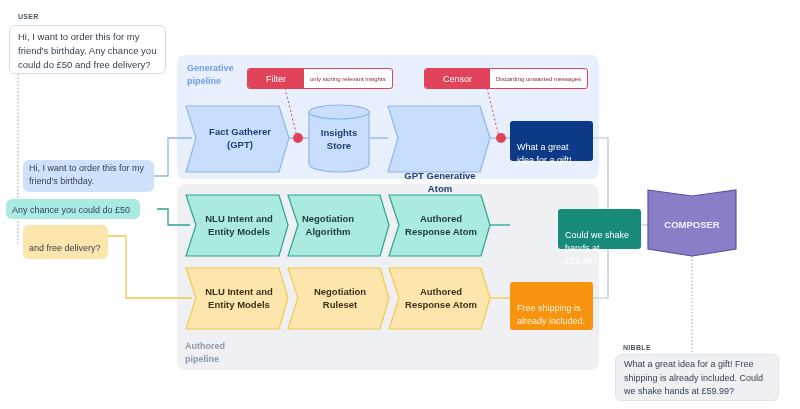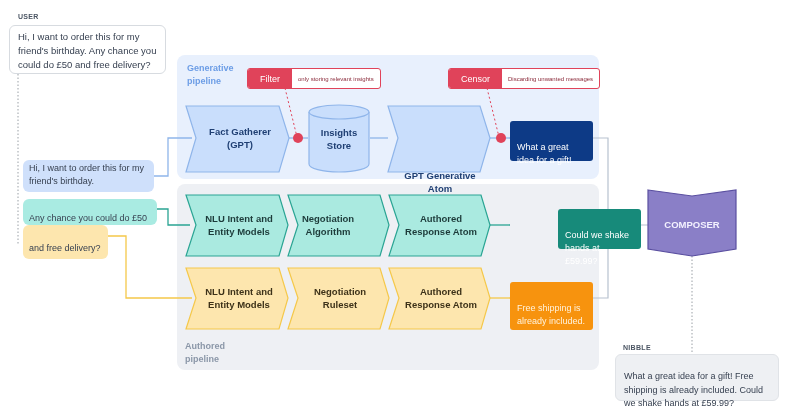--- a/index.html
+++ b/index.html
@@ -3,21 +3,21 @@
 <meta charset="utf-8">
 <style>
   html,body{margin:0;padding:0;background:#ffffff;}
   body{width:800px;height:409px;position:relative;overflow:hidden;font-family:"Liberation Sans","DejaVu Sans",sans-serif;}
   .abs{position:absolute;}
   .lbl-small{font-size:7px;font-weight:bold;color:#4b5563;letter-spacing:0.3px;}
   .bubble{font-size:9.5px;line-height:14px;color:#374151;border-radius:6px;box-sizing:border-box;}
   .panel{border-radius:8px;}
   .panel-title{font-size:9px;font-weight:bold;line-height:13px;}
   .tag{display:flex;height:19px;font-size:6px;border-radius:3px;overflow:hidden;border:1px solid #e0435a;background:#fff;}
-  .tag .k{background:#e0435a;color:#fff;font-size:9px;padding:0 12px;display:flex;align-items:center;}
+  .tag .k{background:#e0435a;color:#fff;font-size:9px;padding:0 18px;display:flex;align-items:center;}
   .tag .v{color:#8a2a3a;padding:0 6px;display:flex;align-items:center;}
   .node-text{position:absolute;display:flex;align-items:center;justify-content:center;text-align:center;font-size:9.5px;font-weight:bold;line-height:13px;}
   .out{font-size:9px;line-height:13px;border-radius:3px;padding:20px 7px;box-sizing:border-box;}
   svg{position:absolute;left:0;top:0;}
 </style>
 </head>
 <body>
 
 <div class="abs panel" style="left:177px;top:55px;width:422px;height:124px;background:#e8f0fd;"></div>
 <div class="abs panel" style="left:177px;top:184px;width:422px;height:186px;background:#eef0f4;"></div>
@@ -70,28 +70,28 @@
   <polygon points="288,268 380,268 389,298 380,329 288,329 298,298" fill="#fde6ae" stroke="#f5c84a" stroke-width="1.2"></polygon>
   <polygon points="389,268 481,268 490,298 481,329 389,329 399,298" fill="#fde6ae" stroke="#f5c84a" stroke-width="1.2"></polygon>
 
   <polygon points="648,190 692,196 736,190 736,249 692,256 648,249" fill="#8a7fc7" stroke="#5a4fa0" stroke-width="1.2"></polygon>
 </svg>
 
 <div class="abs lbl-small" style="left:18px;top:13px;">USER</div>
 <div class="abs bubble" style="left:9px;top:25px;width:157px;height:49px;border:1px solid #d7dbe0;padding:4px 8px;background:#fff;">Hi, I want to order this for my friend's birthday. Any chance you could do £50 and free delivery?</div>
 
 <div class="abs bubble" style="left:23px;top:160px;width:131px;height:32px;padding:2px 6px;background:#cfe0fb;font-size:9px;line-height:13px;">Hi, I want to order this for my friend's birthday.</div>
-<div class="abs bubble" style="left:23px;top:199px;width:134px;height:20px;padding:13px 6px;background:#a9ebe2;font-size:9px;line-height:13px;">Any chance you could do £50</div>
+<div class="abs bubble" style="left:6px;top:199px;width:134px;height:20px;padding:5px 6px;background:#a9ebe2;font-size:9px;line-height:13px;">Any chance you could do £50</div>
 <div class="abs bubble" style="left:23px;top:225px;width:85px;height:20px;padding:17px 6px;background:#fde6ae;font-size:9px;line-height:13px;">and free delivery?</div>
 
 <div class="abs tag" style="left:247px;top:68px;">
   <span class="k">Filter</span>
   <span class="v">only storing relevant insights</span>
 </div>
-<div class="abs tag" style="left:448px;top:68px;">
+<div class="abs tag" style="left:424px;top:68px;">
   <span class="k">Censor</span>
   <span class="v">Discarding unwanted messages</span>
 </div>
 
 <div class="node-text" style="left:200px;top:118px;width:80px;height:40px;color:#1f3f73;">Fact Gatherer (GPT)</div>
 <div class="node-text" style="left:311px;top:124px;width:56px;height:30px;color:#1f3f73;">Insights Store</div>
 <div class="node-text" style="left:400px;top:118px;width:80px;height:40px;color:#1f3f73;margin-top:44px;">GPT Generative Atom</div>
 <div class="abs out" style="left:510px;top:121px;width:83px;height:32px;background:#0d3a86;color:#fff;">What a great idea for a gift!</div>
 
 <div class="node-text" style="left:198px;top:206px;width:82px;height:38px;color:#1d3b3a;">NLU Intent and Entity Models</div>
@@ -100,13 +100,13 @@
 <div class="abs out" style="left:510px;top:209px;width:83px;height:32px;background:#178a7a;color:#fff;margin-left:48px;">Could we shake hands at £59.99?</div>
 
 <div class="node-text" style="left:198px;top:279px;width:82px;height:38px;color:#3d3219;">NLU Intent and Entity Models</div>
 <div class="node-text" style="left:300px;top:279px;width:80px;height:38px;color:#3d3219;">Negotiation Ruleset</div>
 <div class="node-text" style="left:400px;top:279px;width:82px;height:38px;color:#3d3219;">Authored Response Atom</div>
 <div class="abs out" style="left:510px;top:282px;width:83px;height:48px;background:#f7930e;color:#fff2dc;">Free shipping is already included.</div>
 
 <div class="node-text" style="left:648px;top:210px;width:88px;height:28px;color:#f4f2ff;font-size:9.5px;">COMPOSER</div>
 
 <div class="abs lbl-small" style="left:623px;top:344px;">NIBBLE</div>
-<div class="abs bubble" style="left:615px;top:354px;width:164px;height:47px;background:#eef0f3;border:1px solid #e0e3e7;padding:15px 8px;font-size:9px;line-height:13.5px;">What a great idea for a gift! Free shipping is already included. Could we shake hands at £59.99?</div>
+<div class="abs bubble" style="left:615px;top:354px;width:164px;height:47px;background:#eef0f3;border:1px solid #e0e3e7;padding:3px 8px;font-size:9px;line-height:13.5px;">What a great idea for a gift! Free shipping is already included. Could we shake hands at £59.99?</div>
 
 </body></html>

